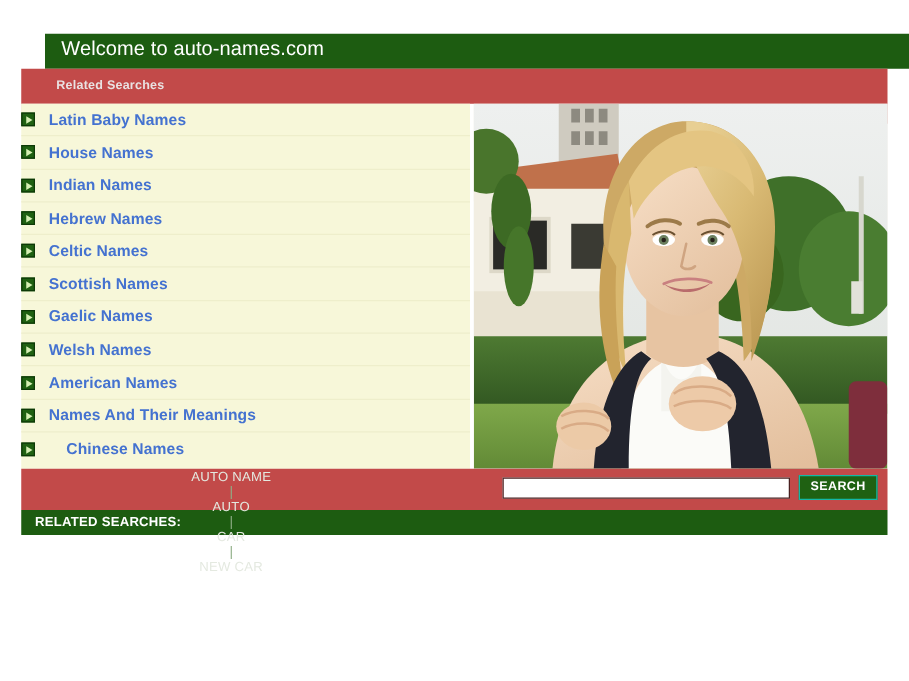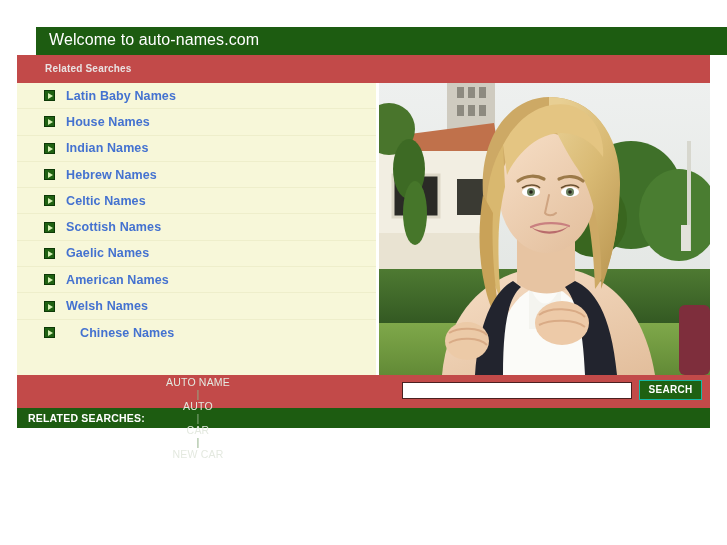--- a/index.html
+++ b/index.html
@@ -91,21 +91,20 @@
     box-sizing: border-box;
   }
 
   .linkrow {
     position: relative;
     height: 26.3px;
     border-bottom: 1px solid #eeeecb;
     box-sizing: border-box;
     display: flex;
     align-items: center;
-    padding-left: 27px;
     cursor: pointer;
   }
   .linkrow:last-child { border-bottom: none; gap: 14px; }
 
   .bullet {
     position: relative;
     width: 11px;
     height: 11px;
     background: #1f6112;
     border: 1px solid #0d3907;
@@ -199,21 +198,21 @@
     align-items: center;
     padding-left: 11px;
     box-sizing: border-box;
   }
   .footer-label {
     font-size: 10.5px;
     font-weight: bold;
     color: #ffffff;
     letter-spacing: 0.2px;
     white-space: nowrap;
-    margin-right: 21px;
+    margin-right: 8px;
   }
   .footer-link {
     font-size: 10.5px;
     color: #e4e9e0;
     white-space: nowrap;
     letter-spacing: 0.2px;
     cursor: pointer;
     text-decoration: none;
   }
   .footer-sep {
@@ -263,25 +262,29 @@
           <div class="linkrow">
             <span class="bullet"></span>
             <span class="linktext">Scottish Names</span>
           </div>
           <div class="linkrow">
             <span class="bullet"></span>
             <span class="linktext">Gaelic Names</span>
           </div>
           <div class="linkrow">
             <span class="bullet"></span>
+            <span class="linktext">Welsh Names</span>
+          </div>
+          <div class="linkrow">
+            <span class="bullet"></span>
             <span class="linktext">American Names</span>
           </div>
           <div class="linkrow">
             <span class="bullet"></span>
-            <span class="linktext">Welsh Names</span>
+            <span class="linktext">Names And Their Meanings</span>
           </div>
           <div class="linkrow">
             <span class="bullet"></span>
             <span class="linktext">Chinese Names</span>
           </div>
         </div>
 
       <div class="photocol">
         <svg width="331" height="292" viewBox="0 0 331 292" preserveAspectRatio="xMidYMid slice">
           <defs>

